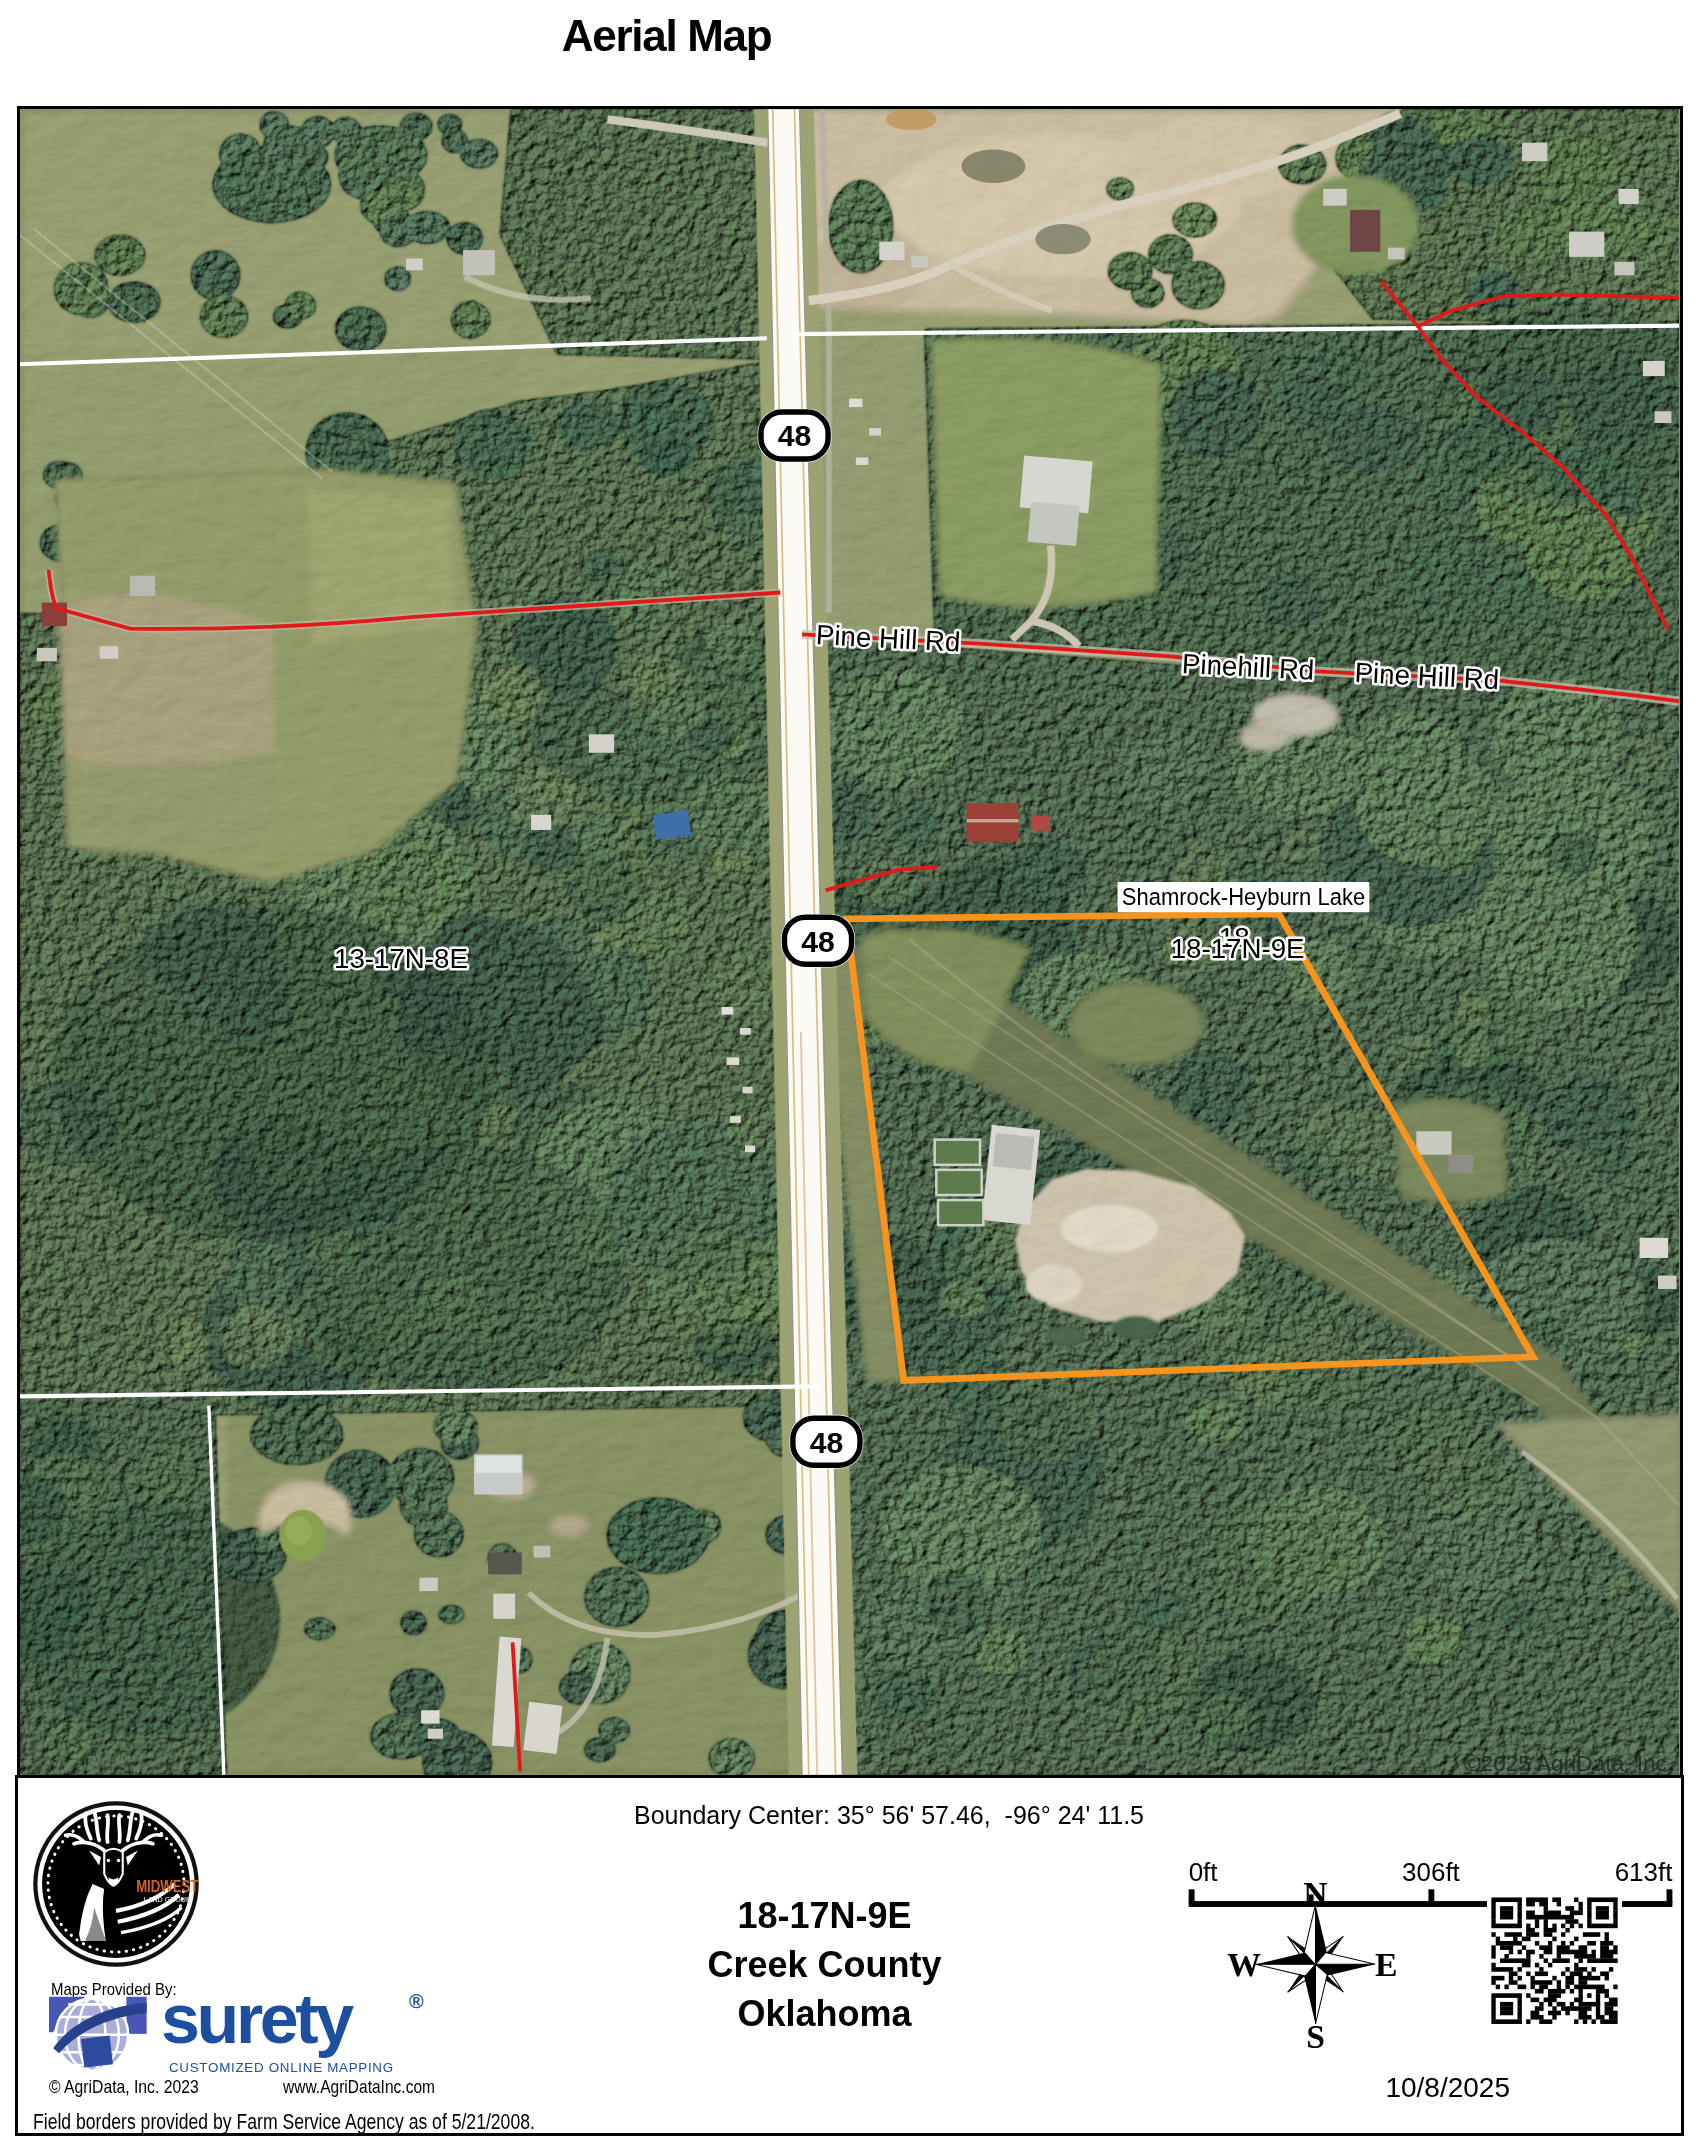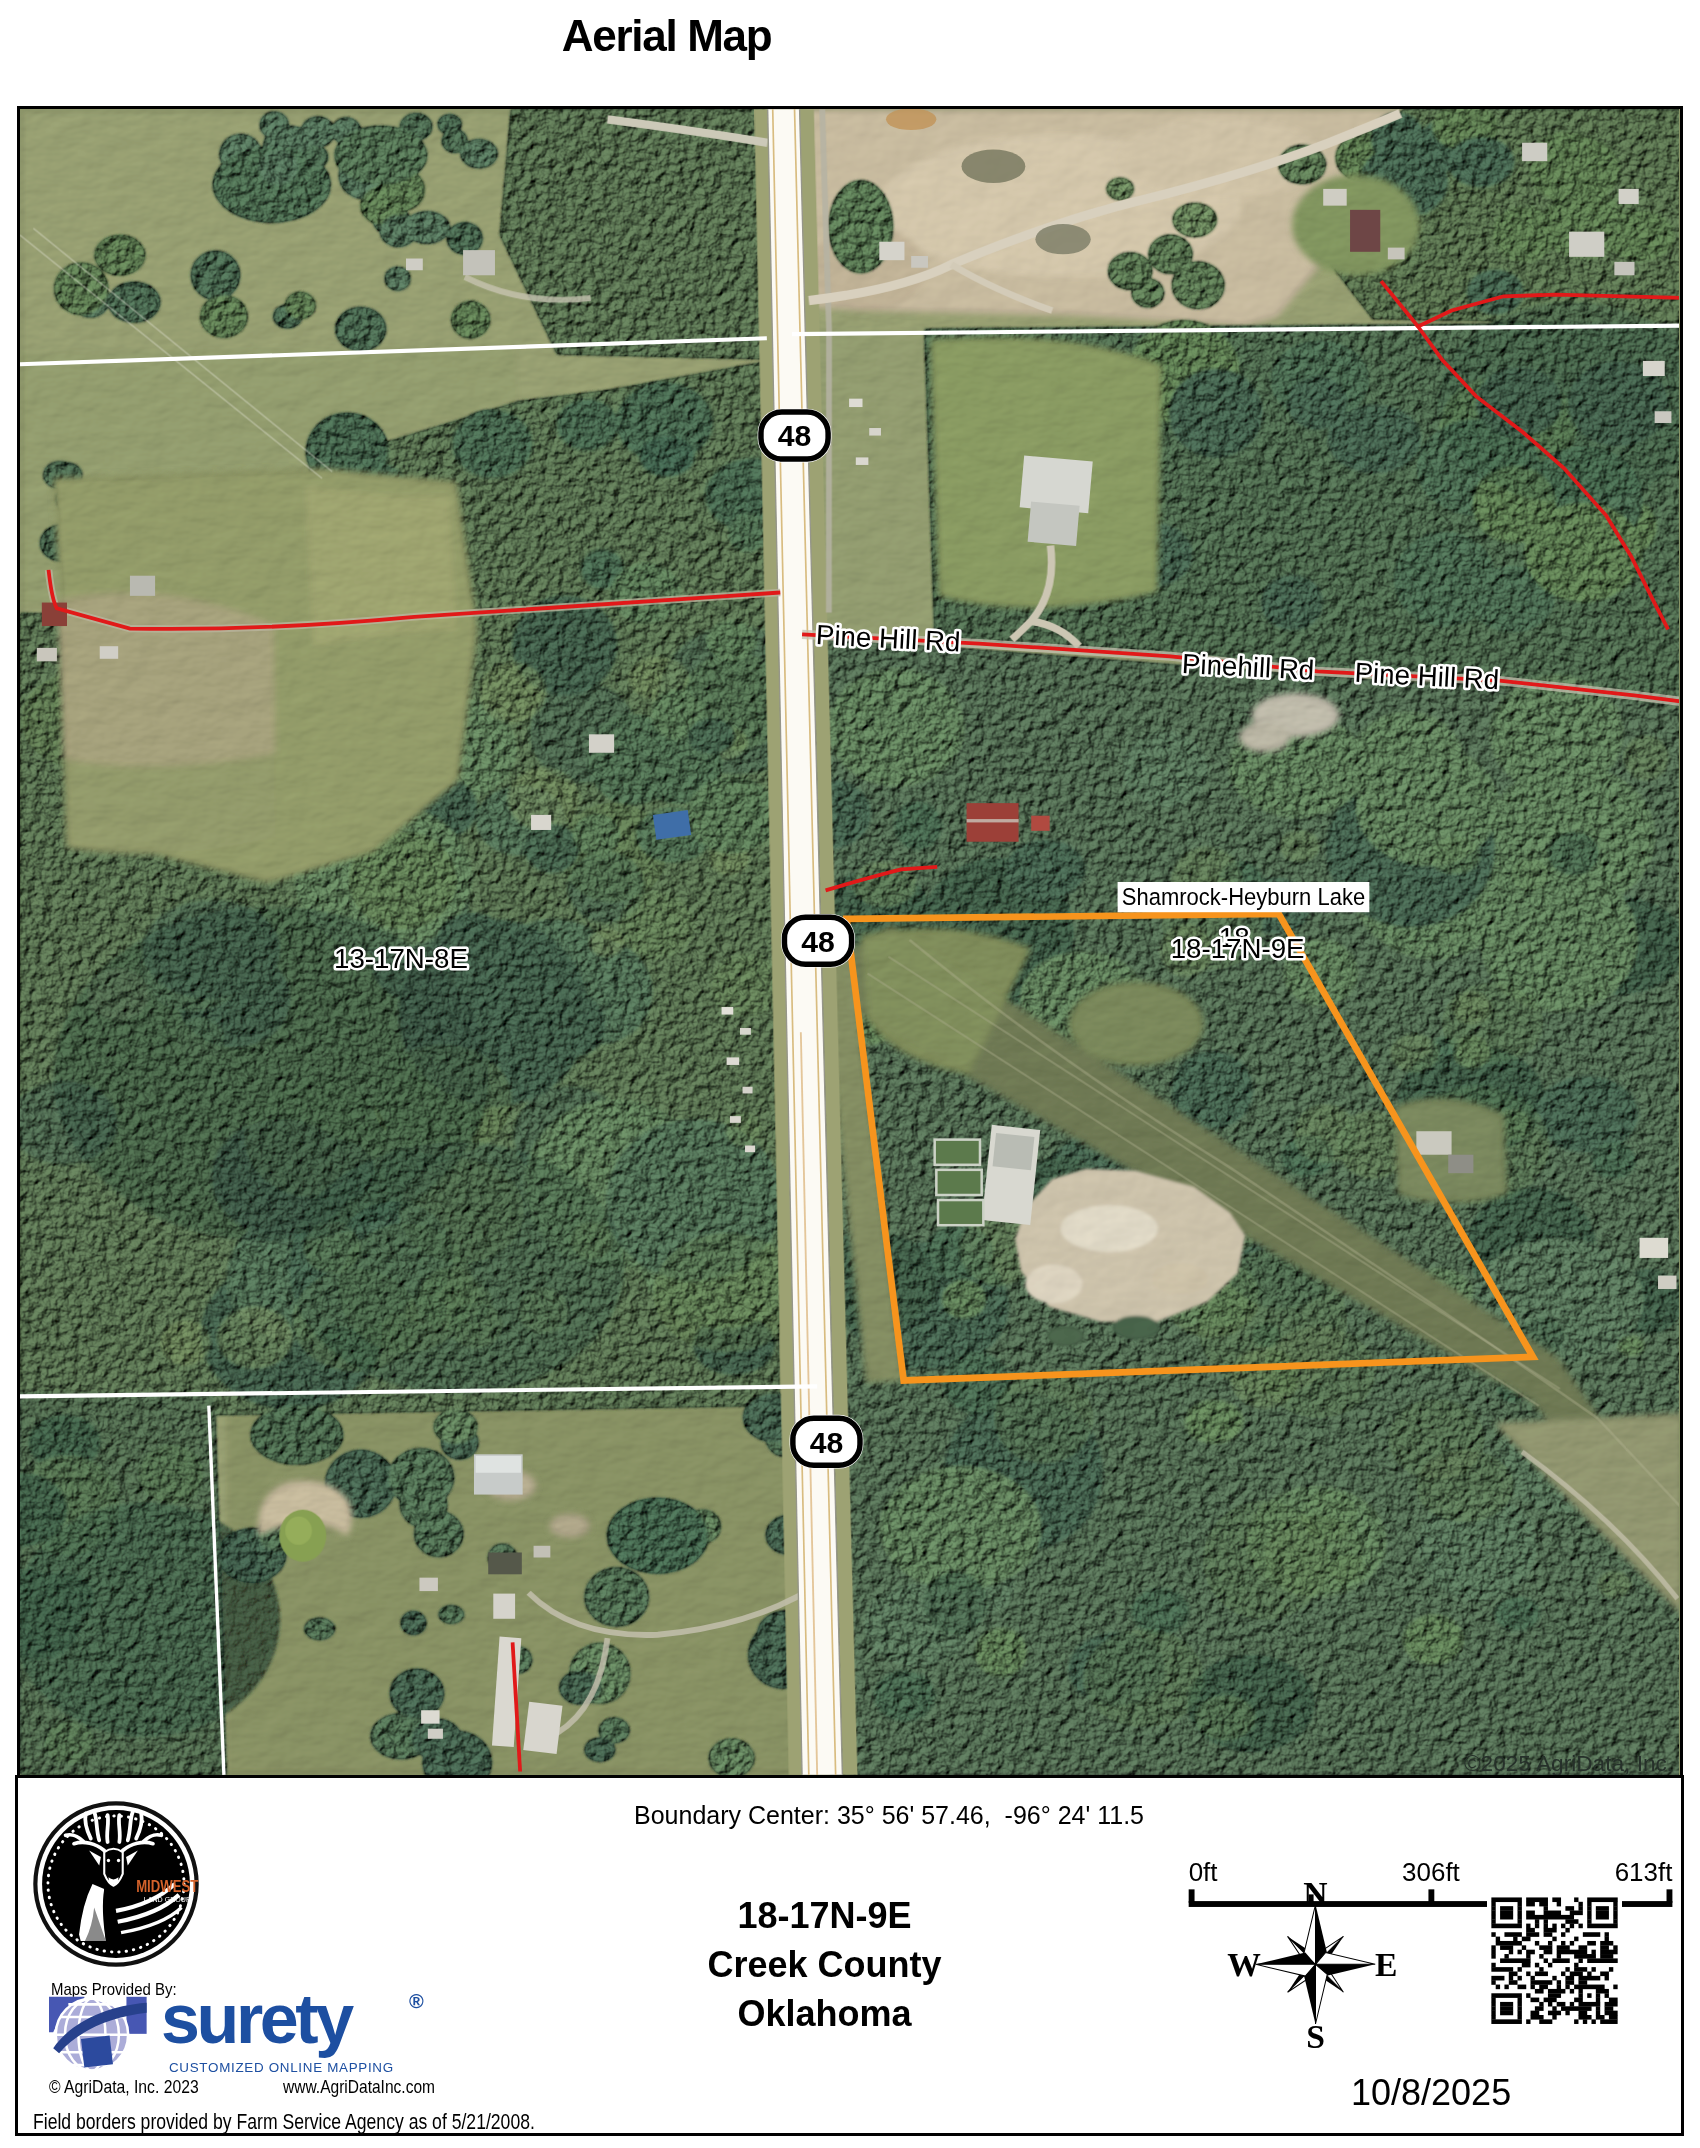--- a/index.html
+++ b/index.html
@@ -838,13 +838,13 @@
         <rect x="145.4" y="145.4" width="10.4" height="5.5"></rect>
         <rect x="5.2" y="150.6" width="36.4" height="5.5"></rect>
         <rect x="46.7" y="150.6" width="5.2" height="5.5"></rect>
         <rect x="62.3" y="150.6" width="15.6" height="5.5"></rect>
         <rect x="103.9" y="150.6" width="5.2" height="5.5"></rect>
         <rect x="114.3" y="150.6" width="5.2" height="5.5"></rect>
         <rect x="124.6" y="150.6" width="5.2" height="5.5"></rect>
         <rect x="135.0" y="150.6" width="20.8" height="5.5"></rect>
       </g>
     </svg></div>
-<div class="abs" style="left:1351px;top:2072px;width:159px;text-align:left;font-size:36px">10/8/2025</div>
+<div class="abs" style="left:1351px;top:2072px;width:159px;text-align:right;font-size:28px">10/8/2025</div>
 
 </body></html>

